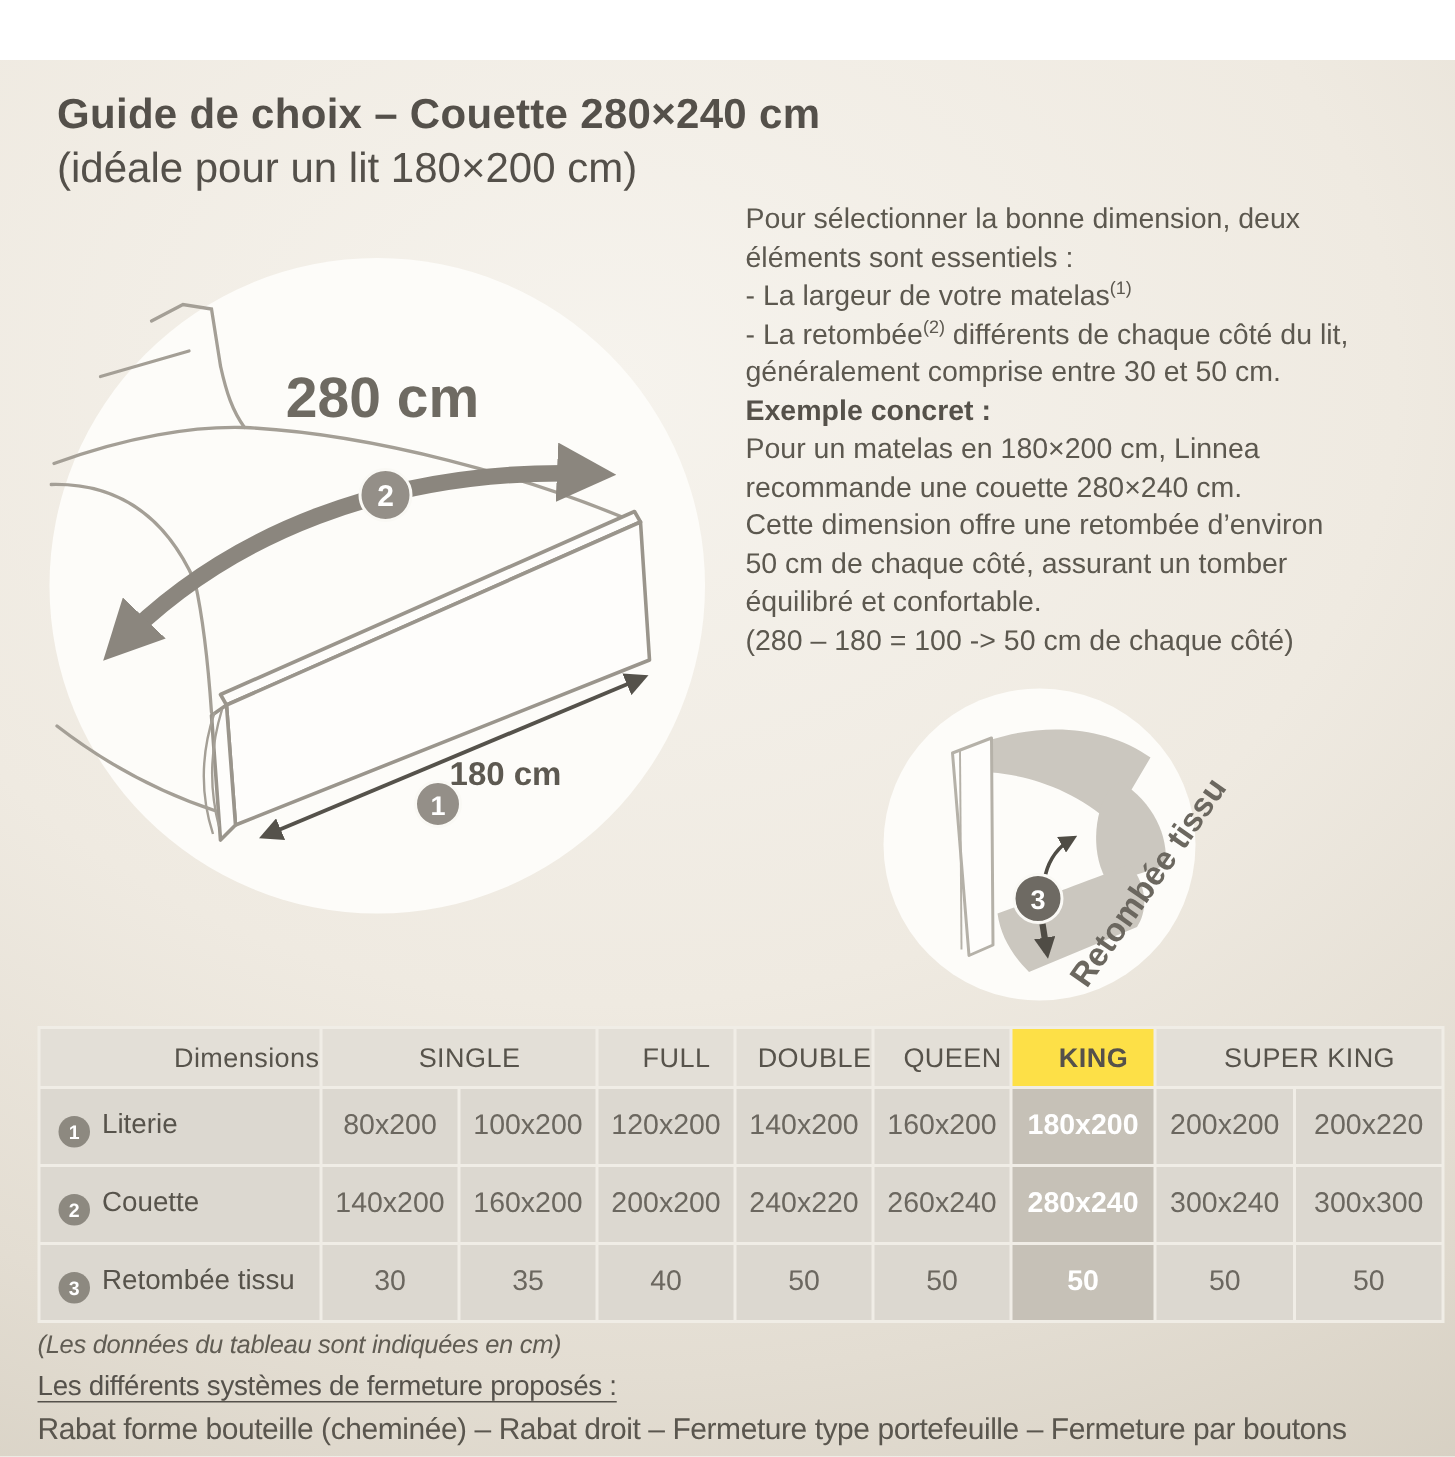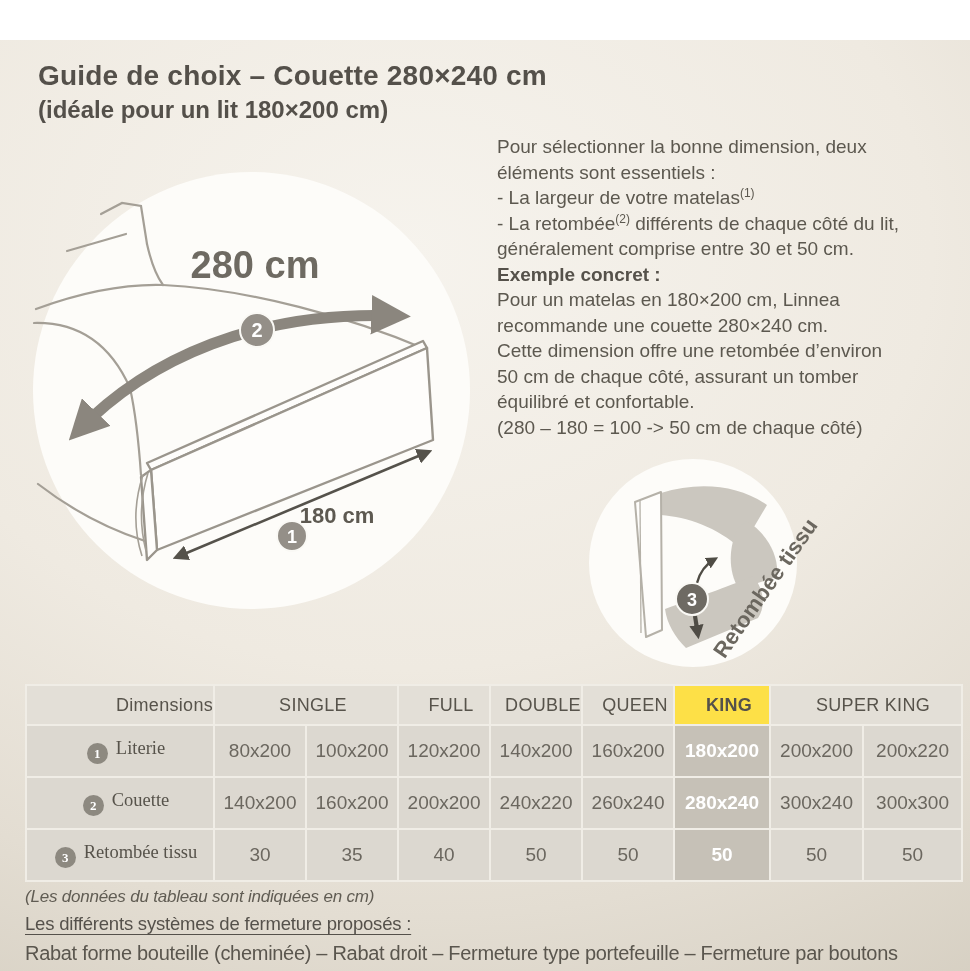--- a/index.html
+++ b/index.html
@@ -7,21 +7,21 @@
   body { font-family:"Liberation Sans", sans-serif; }
   .page {
     position:relative; width:970px; height:971px;
     background: radial-gradient(120% 95% at 42% 22%, #f6f3ed 0%, #efeae1 45%, #e3ddd2 72%, #d2cbbd 100%);
     color:#57534b;
     margin-top:40px;
   }
   
   .hdr { position:absolute; left:38px; top:20px; }
   .hdr h1 { font-size:28px; font-weight:bold; color:#54504a; letter-spacing:.2px; }
-  .hdr h2 { font-size:24px; font-weight:bold; color:#54504a; margin-top:4px; }
+  .hdr h2 { font-size:28px; font-weight:normal; color:#54504a; margin-top:4px; }
   
   .big-circle {
     position:absolute; left:33px; top:132px; width:437px; height:437px;
     background:#fdfcf9; border-radius:50%;
   }
   .big-circle svg { width:100%; height:100%; display:block; }
   
   .textcol { position:absolute; left:497px; top:94px; width:458px; font-size:19px; line-height:25.5px; color:#5c584f; }
   .tline.bold { font-weight:bold; color:#55514a; }
   sup { font-size:12px; line-height:0; }
@@ -43,21 +43,21 @@
     table-layout:fixed;
   }
   table.dim th {
     height:38px; background:#e3dfd7; font-weight:normal; font-size:18px;
     color:#57534b; text-align:center; letter-spacing:.3px;padding-left:14px;
   }
   table.dim th.label-col { text-align:right; padding-left:13px; font-size:18px; }
   table.dim td {
     height:50px; background:#dcd8d0; font-size:19px; color:#6b675f; text-align:center;
   }
-  table.dim td.label-cell { text-align:center; padding-left:12px; font-size:18.5px; color:#57534b; white-space:nowrap;font-family:Liberation Serif, serif; }
+  table.dim td.label-cell { text-align:left; padding-left:12px; font-size:18.5px; color:#57534b; white-space:nowrap; }
   table.dim th.king { background:#fde047; font-weight:bold; color:#55514b; }
   table.dim td.king { background:#c6c1b7; color:#ffffff; font-weight:bold; }
   .badge {
     display:inline-flex; width:21px; height:21px; border-radius:50%;
     background:#8d8980; color:#fff; font-size:13px; font-weight:bold;
     align-items:center; justify-content:center; margin-right:8px; vertical-align:-4px;
   }
   
   .table-note {
     position:absolute; left:25px; top:847px; width:920px; text-align:left;

